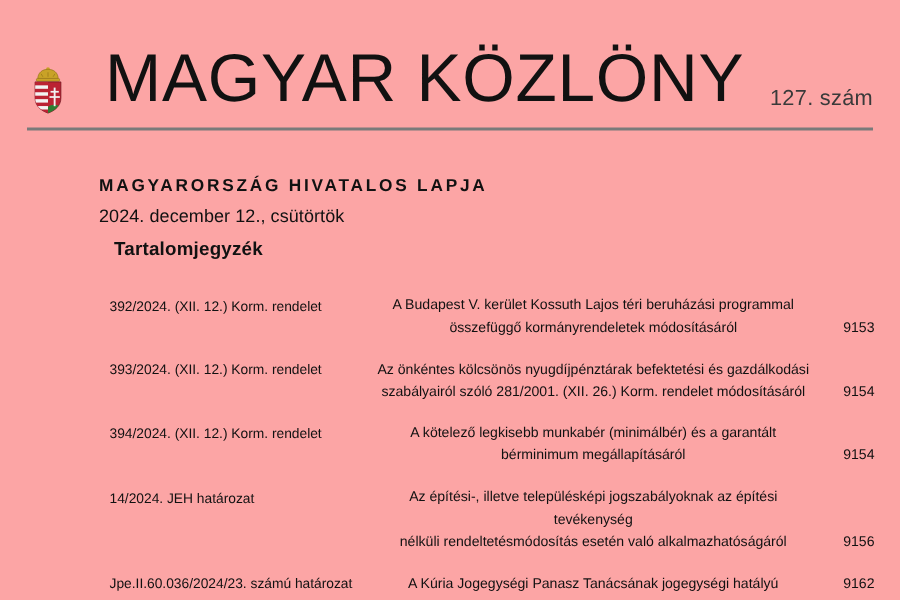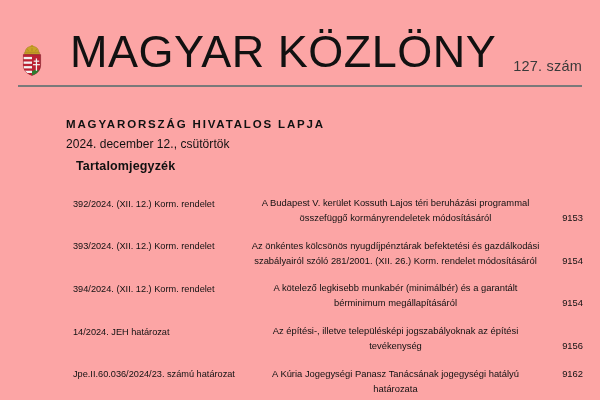--- a/index.html
+++ b/index.html
@@ -203,20 +203,21 @@
         <span class="l1">A kötelező legkisebb munkabér (minimálbér) és a garantált</span>
         <span class="l2">bérminimum megállapításáról</span>
       </div>
       <div class="toc-page">9154</div>
     </div>
 
     <div class="toc-row">
       <div class="toc-ref">14/2024. JEH határozat</div>
       <div class="toc-desc">
         <span class="l1">Az építési-, illetve településképi jogszabályoknak az építési tevékenység</span>
+        <span class="l2">nélküli rendeltetésmódosítás esetén való alkalmazhatóságáról</span>
       </div>
       <div class="toc-page">9156</div>
     </div>
 
     <div class="toc-row single">
       <div class="toc-ref">Jpe.II.60.036/2024/23. számú határozat</div>
       <div class="toc-desc">
         <span class="l1">A Kúria Jogegységi Panasz Tanácsának jogegységi hatályú határozata</span>
       </div>
       <div class="toc-page">9162</div>

